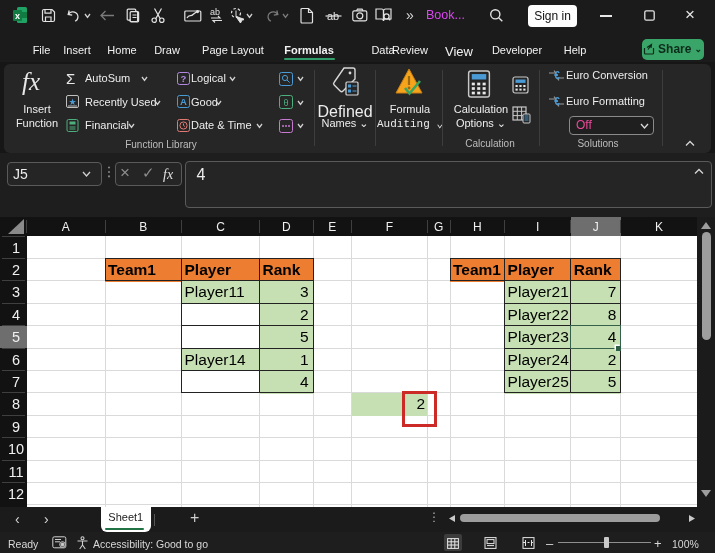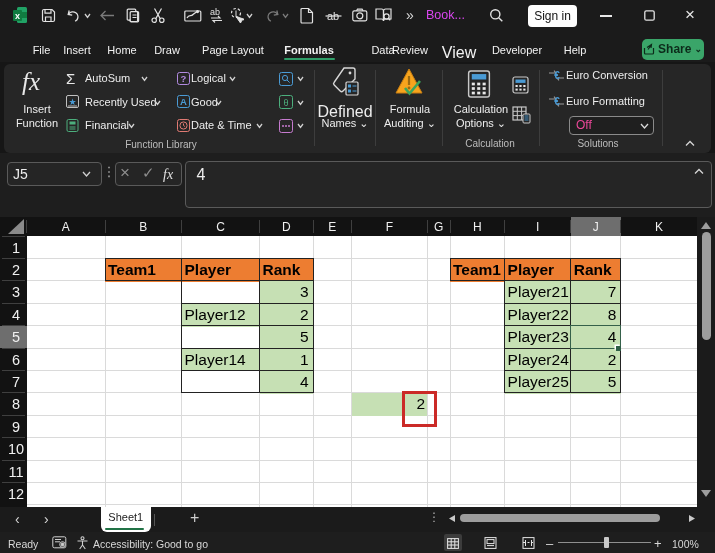--- a/index.html
+++ b/index.html
@@ -98,21 +98,21 @@
 <div style="position:absolute;left:685px;top:5px;white-space:nowrap;color:#e8e8e8;font-size:17px;">×</div>
 <div style="position:absolute;left:0px;top:32px;width:715px;height:30px;background:#1b1b1b;"></div>
 <div style="position:absolute;top:43.5px;left:41.5px;transform:translateX(-50%);color:#f2f2f2;font-size:11px;white-space:nowrap;">File</div>
 <div style="position:absolute;top:43.5px;left:77px;transform:translateX(-50%);color:#f2f2f2;font-size:11px;white-space:nowrap;">Insert</div>
 <div style="position:absolute;top:43.5px;left:122px;transform:translateX(-50%);color:#f2f2f2;font-size:11px;white-space:nowrap;">Home</div>
 <div style="position:absolute;top:43.5px;left:167px;transform:translateX(-50%);color:#f2f2f2;font-size:11px;white-space:nowrap;">Draw</div>
 <div style="position:absolute;top:43.5px;left:233px;transform:translateX(-50%);color:#f2f2f2;font-size:11px;white-space:nowrap;">Page Layout</div>
 <div style="position:absolute;top:43.5px;left:309px;transform:translateX(-50%);color:#f2f2f2;font-size:11px;font-weight:bold;white-space:nowrap;">Formulas</div>
 <div style="position:absolute;top:43.5px;left:363px;transform:translateX(-50%);color:#f2f2f2;font-size:11px;white-space:nowrap;margin-left:20px;">Data</div>
 <div style="position:absolute;top:43.5px;left:410px;transform:translateX(-50%);color:#f2f2f2;font-size:11px;white-space:nowrap;">Review</div>
-<div style="position:absolute;top:43.5px;left:459px;transform:translateX(-50%);color:#f2f2f2;font-size:16px;white-space:nowrap;">View</div>
+<div style="position:absolute;top:43.5px;left:459px;transform:translateX(-50%);color:#f2f2f2;font-size:13px;white-space:nowrap;">View</div>
 <div style="position:absolute;top:43.5px;left:517px;transform:translateX(-50%);color:#f2f2f2;font-size:11px;white-space:nowrap;">Developer</div>
 <div style="position:absolute;top:43.5px;left:575px;transform:translateX(-50%);color:#f2f2f2;font-size:11px;white-space:nowrap;">Help</div>
 <div style="position:absolute;left:284px;top:57.5px;width:51px;height:2px;background:#2f9e68;border-radius:1px;"></div>
 <div style="position:absolute;left:641.5px;top:38.5px;width:62px;height:21px;background:#3aa569;border-radius:5px;color:#0c2b1a;font-size:12px;font-weight:bold;display:flex;align-items:center;justify-content:center;gap:3px;"><svg width="12" height="12" viewBox="0 0 12 12" fill="none" stroke="#0c2b1a" stroke-width="1.2">
         <path d="M1.5 5 v5 a1 1 0 0 0 1 1 h7 a1 1 0 0 0 1 -1 v-5"></path>
         <path d="M4 4.5 L8.5 1.5 l-0.5 3.5 M8.5 1.5 L5 6.5"></path>
       </svg>Share <span style="font-size:9px;">⌄</span></div>
 <div style="position:absolute;left:0px;top:62px;width:715px;height:95px;background:#161616;"></div>
 <div style="position:absolute;left:4px;top:64px;width:707px;height:89px;background:#262626;border-radius:6px;"></div>
 <div style="position:absolute;left:22px;top:68px;white-space:nowrap;"><i style="font-family:'Liberation Serif',serif;font-size:25px;color:#e8e8e8;">fx</i></div>
@@ -203,21 +203,21 @@
 <div style="position:absolute;left:345px;top:103px;transform:translateX(-50%);color:#ededed;font-size:16px;">Defined</div>
 <div style="position:absolute;left:345px;top:117px;transform:translateX(-50%);color:#ededed;font-size:11px;">Names&nbsp;⌄</div>
 <div style="position:absolute;left:375px;top:70px;width:1px;height:76px;background:#3d3d3d;"></div>
 <svg class="ic" style="left:392px;top:66px" width="36" height="33" viewBox="0 0 36 33" fill="none">
 <path d="M17 3 L30 27 H4 Z" fill="#f7a41d" stroke="#c87e12" stroke-width="1"></path>
 <path d="M17 10 v9" stroke="#9c6a10" stroke-width="2.2"></path>
       <circle cx="17" cy="22" r="1.4" fill="#9c6a10"></circle>
 <path d="M13 22 l4.5 5.5 L28 15" stroke="#3ba55c" stroke-width="2.6"></path>
     </svg>
 <div style="position:absolute;left:410px;top:103px;transform:translateX(-50%);color:#ededed;font-size:11px;">Formula</div>
-<div style="position:absolute;left:410px;top:117px;transform:translateX(-50%);color:#ededed;font-size:11px;">Auditing&nbsp;⌄</div>
+<div style="position:absolute;left:410px;top:117px;transform:translateX(-50%);color:#ededed;font-size:11px;font-family:Liberation Mono, monospace;">Auditing&nbsp;⌄</div>
 <div style="position:absolute;left:442px;top:70px;width:1px;height:76px;background:#3d3d3d;"></div>
 <svg class="ic" style="left:467px;top:70px" width="24" height="28" viewBox="0 0 25 31" fill="none">
 <rect x="1" y="1" width="23" height="29" rx="2.5" stroke="#c9c9c9" stroke-width="1.6"></rect>
 <rect x="4.5" y="4.5" width="16" height="6" fill="#4a9bd5"></rect>
 <g fill="#e8e8e8">
         <rect x="4.5" y="14" width="3.4" height="3"></rect>
         <rect x="10.5" y="14" width="3.4" height="3"></rect>
         <rect x="16.5" y="14" width="3.4" height="3"></rect>
 <rect x="4.5" y="19" width="3.4" height="3"></rect>
         <rect x="10.5" y="19" width="3.4" height="3"></rect>
@@ -365,25 +365,25 @@
 <div style="position:absolute;left:2px;top:481.9px;width:23px;height:1px;background:#3f3f3f;"></div>
 <div style="position:absolute;left:105px;top:258.4px;width:76.5px;height:23.4px;background:#ED7D31;display:flex;align-items:center;padding-left:3px;">
       <span style="color:#000;font-size:15.5px;font-weight:bold;white-space:nowrap;">Team1</span>
     </div>
 <div style="position:absolute;left:181.5px;top:258.4px;width:78.0px;height:23.4px;background:#ED7D31;display:flex;align-items:center;padding-left:3px;">
       <span style="color:#000;font-size:15.5px;font-weight:bold;white-space:nowrap;">Player</span>
     </div>
 <div style="position:absolute;left:259.5px;top:258.4px;width:53.5px;height:23.4px;background:#ED7D31;display:flex;align-items:center;padding-left:3px;">
       <span style="color:#000;font-size:15.5px;font-weight:bold;white-space:nowrap;">Rank</span>
     </div>
+<div style="position:absolute;left:181.5px;top:280.8px;width:78.0px;height:23.4px;background:#C6E0B4;display:flex;align-items:center;padding-left:3px;">
+      <span style="color:#000;font-size:15.5px;white-space:nowrap;">Player11</span>
+    </div>
 <div style="position:absolute;left:259.5px;top:280.8px;width:53.5px;height:23.4px;background:#C6E0B4;display:flex;align-items:center;justify-content:flex-end;padding-right:4.5px;">
       <span style="color:#000;font-size:15.5px;white-space:nowrap;">3</span>
-    </div>
-<div style="position:absolute;left:181.5px;top:303.2px;width:78.0px;height:23.4px;background:#C6E0B4;display:flex;align-items:center;padding-left:3px;">
-      <span style="color:#000;font-size:15.5px;white-space:nowrap;">Player12</span>
     </div>
 <div style="position:absolute;left:259.5px;top:303.2px;width:53.5px;height:23.4px;background:#C6E0B4;display:flex;align-items:center;justify-content:flex-end;padding-right:4.5px;">
       <span style="color:#000;font-size:15.5px;white-space:nowrap;">2</span>
     </div>
 <div style="position:absolute;left:259.5px;top:325.6px;width:53.5px;height:23.4px;background:#C6E0B4;display:flex;align-items:center;justify-content:flex-end;padding-right:4.5px;">
       <span style="color:#000;font-size:15.5px;white-space:nowrap;">5</span>
     </div>
 <div style="position:absolute;left:181.5px;top:348.0px;width:78.0px;height:23.4px;background:#C6E0B4;display:flex;align-items:center;padding-left:3px;">
       <span style="color:#000;font-size:15.5px;white-space:nowrap;">Player14</span>
     </div>

